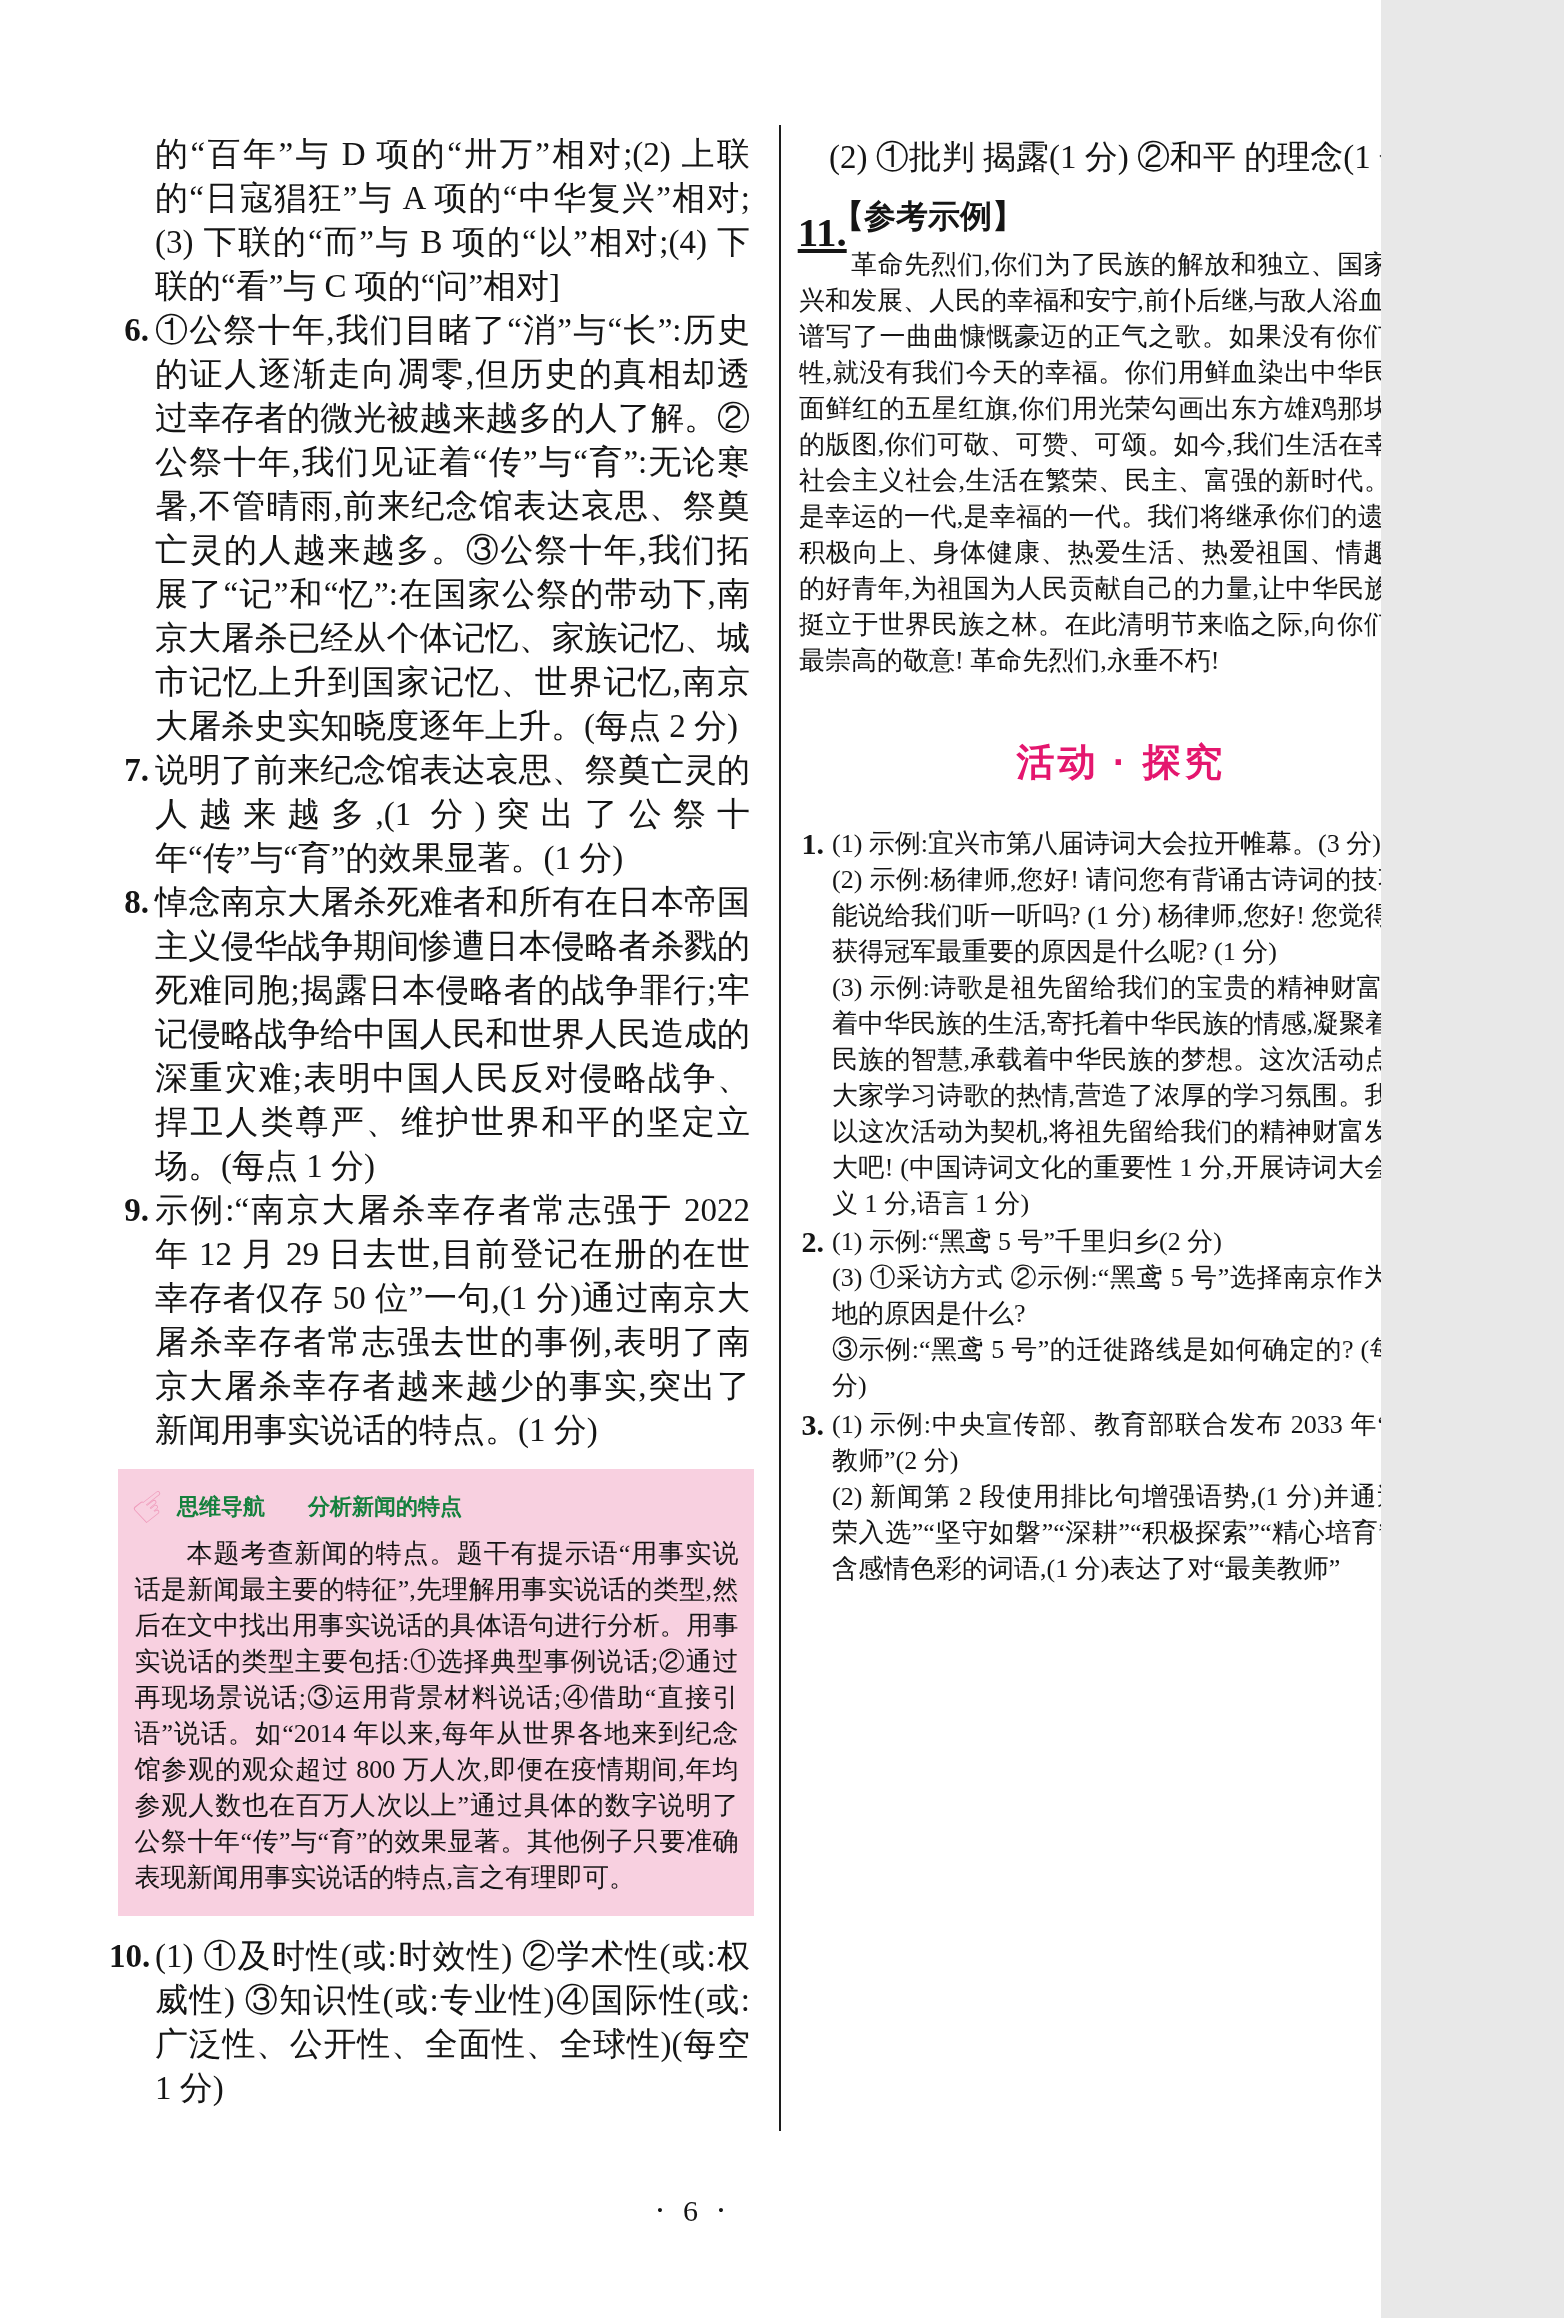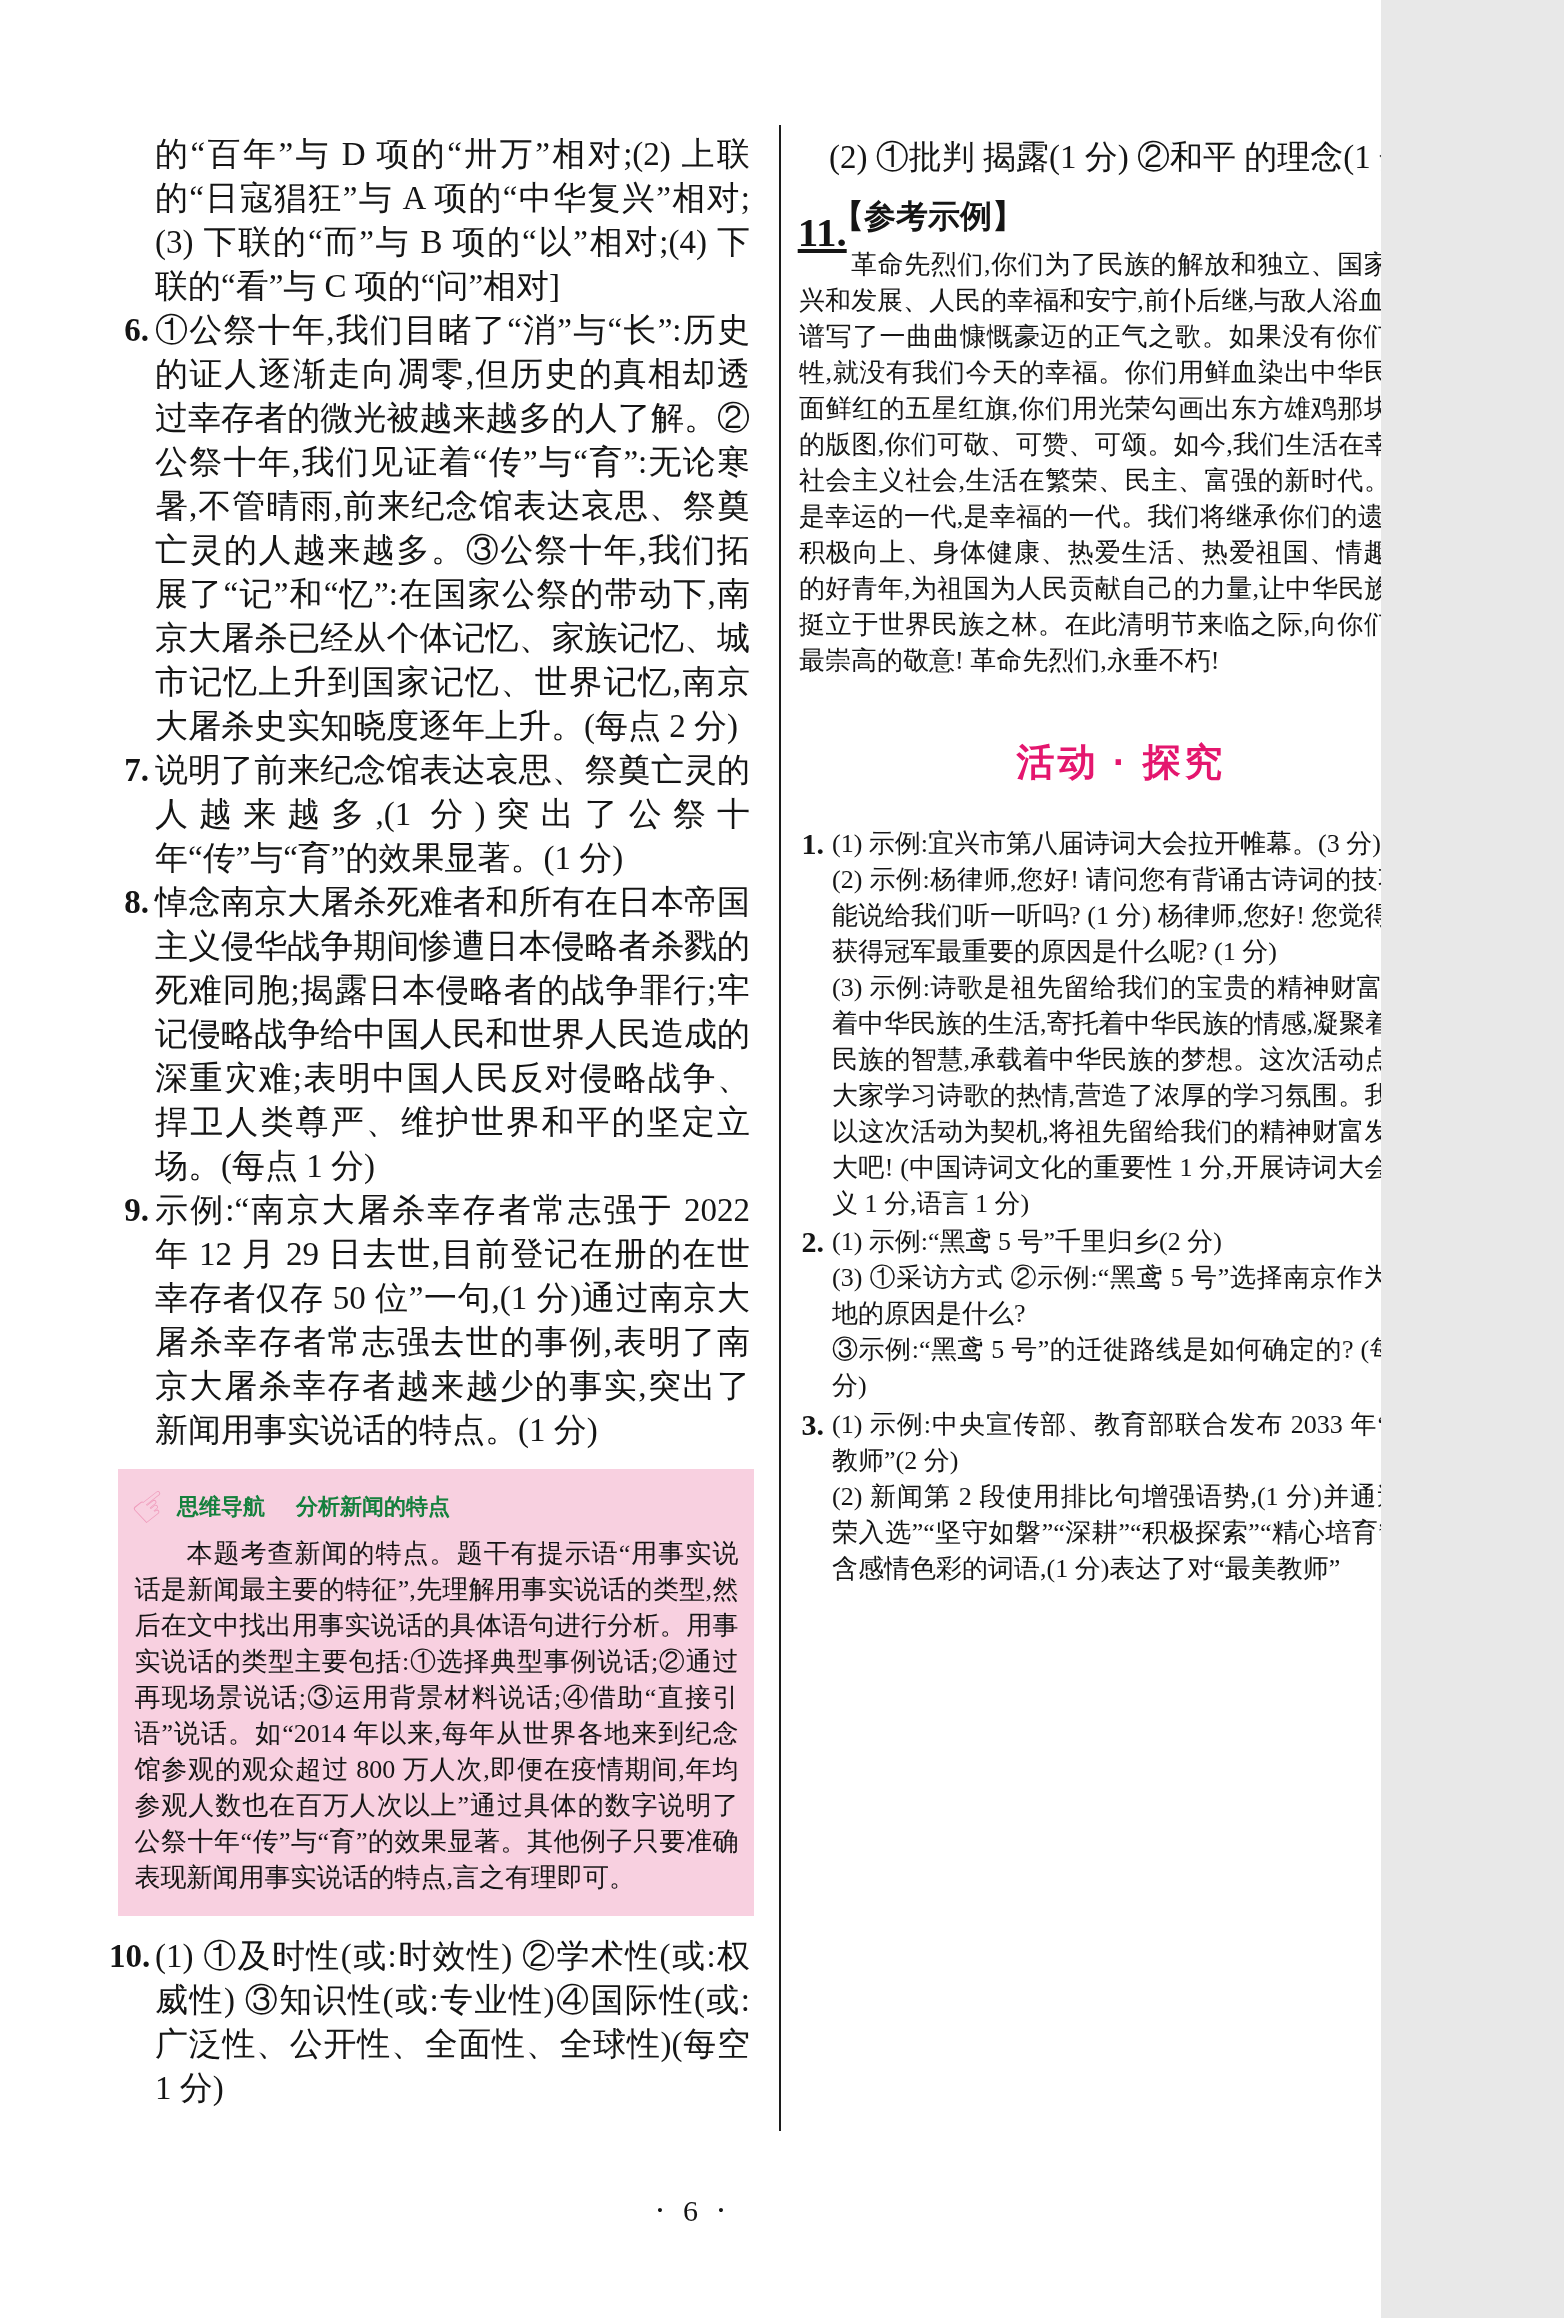--- a/index.html
+++ b/index.html
@@ -62,21 +62,21 @@
     color:var(--icon_pink,#ef9cbc);
     font-size:43px;line-height:1;
     transform:rotate(-38deg);
     margin:0 6.6px 0 -2.6px;
     font-weight:bold;
   }
   .nav-title,.nav-subtitle{
     font-family:"Liberation Sans","DejaVu Sans",sans-serif;
     font-weight:900;font-size:22px;color:#15803d;
   }
-  .nav-subtitle{margin-left:31px;font-family:Liberation Mono, monospace;}
+  .nav-subtitle{margin-left:43px;font-family:Liberation Mono, monospace;}
   .nav-body{text-indent:2em;}
 
   .footer{position:absolute;left:0;right:0;top:2194px;text-align:center;font-size:30px;}
   .footer .dot{font-size:17px;vertical-align:5.3px;margin:0 20px;}
 </style>
 </head>
 <body>
 
 <div class="page">
 

